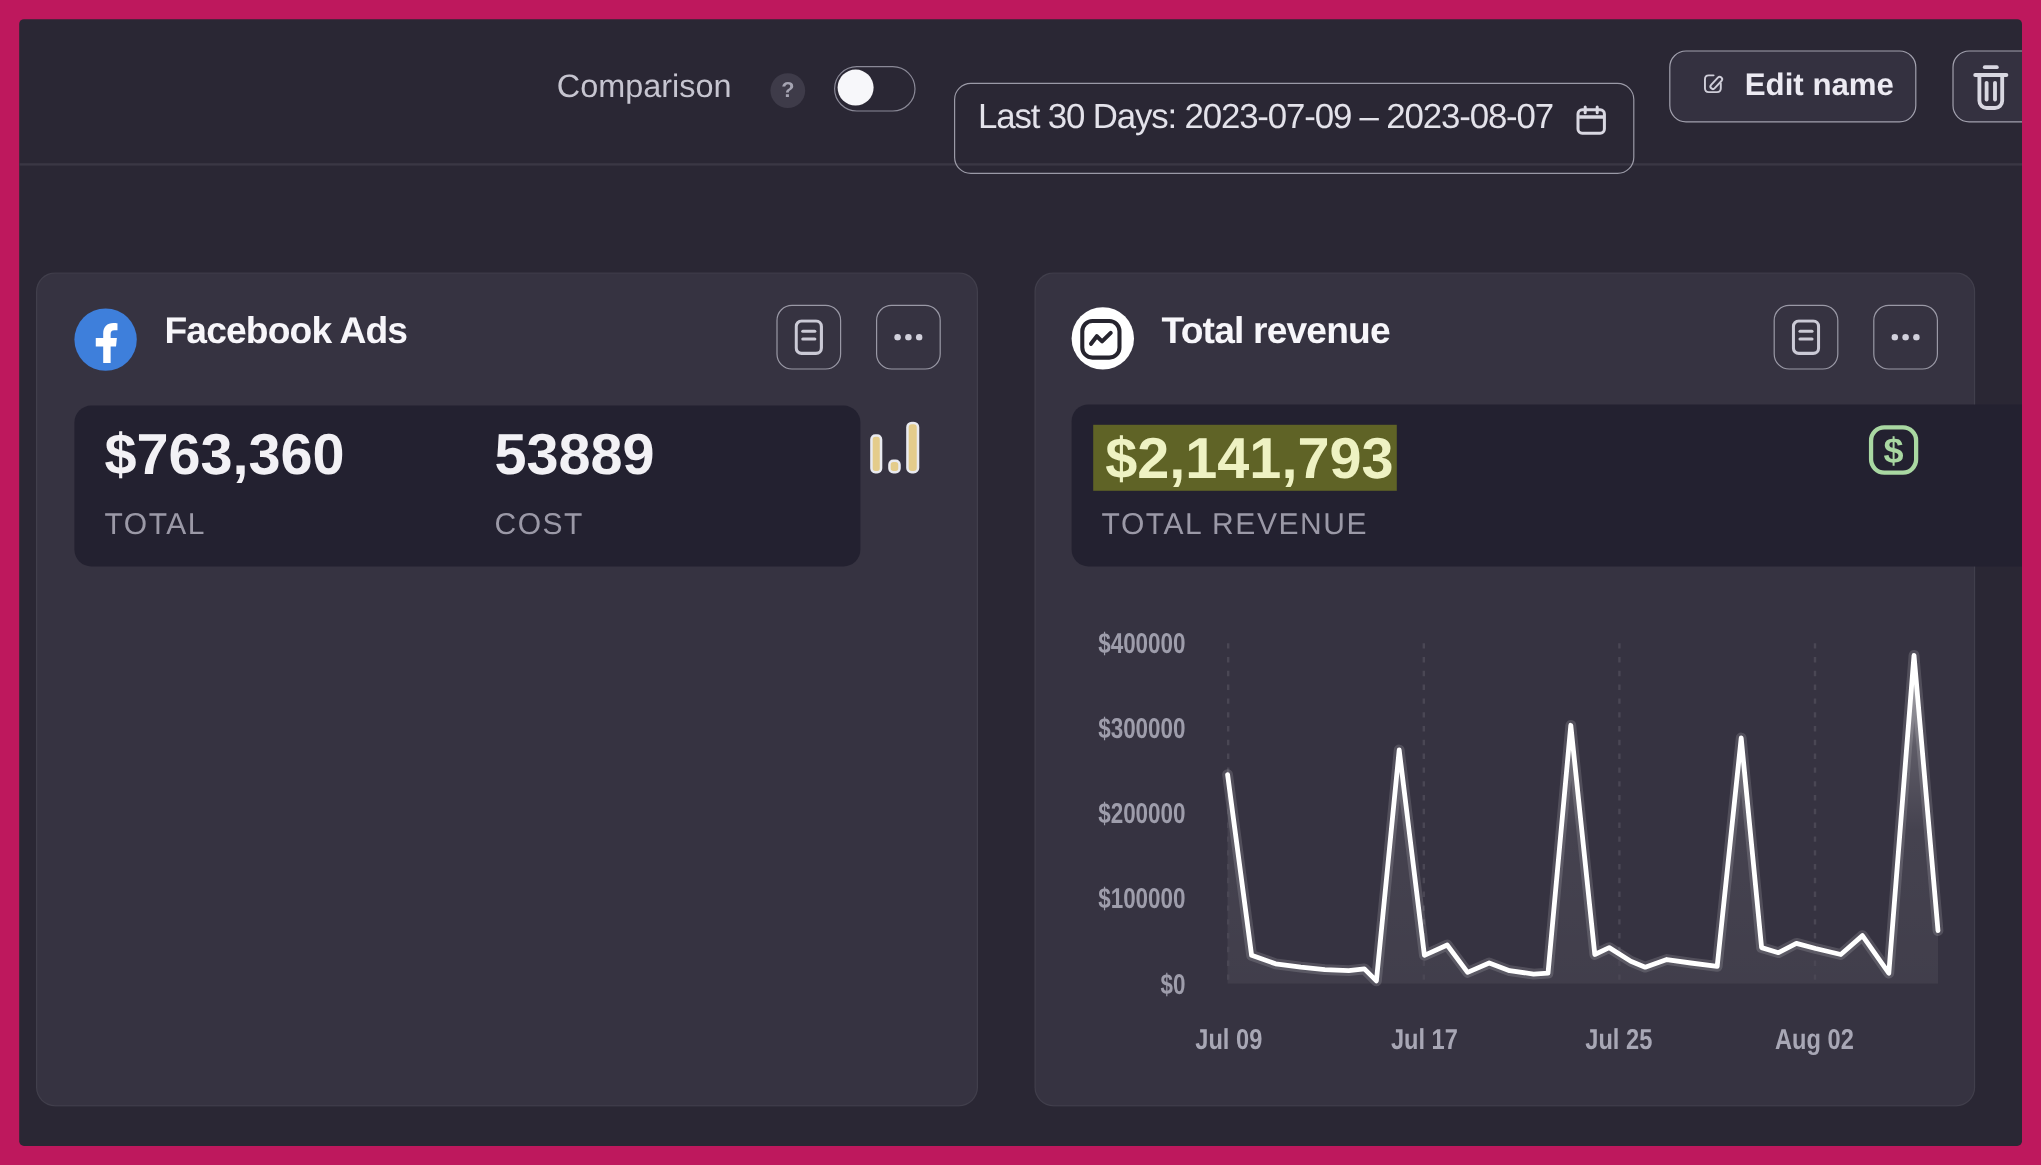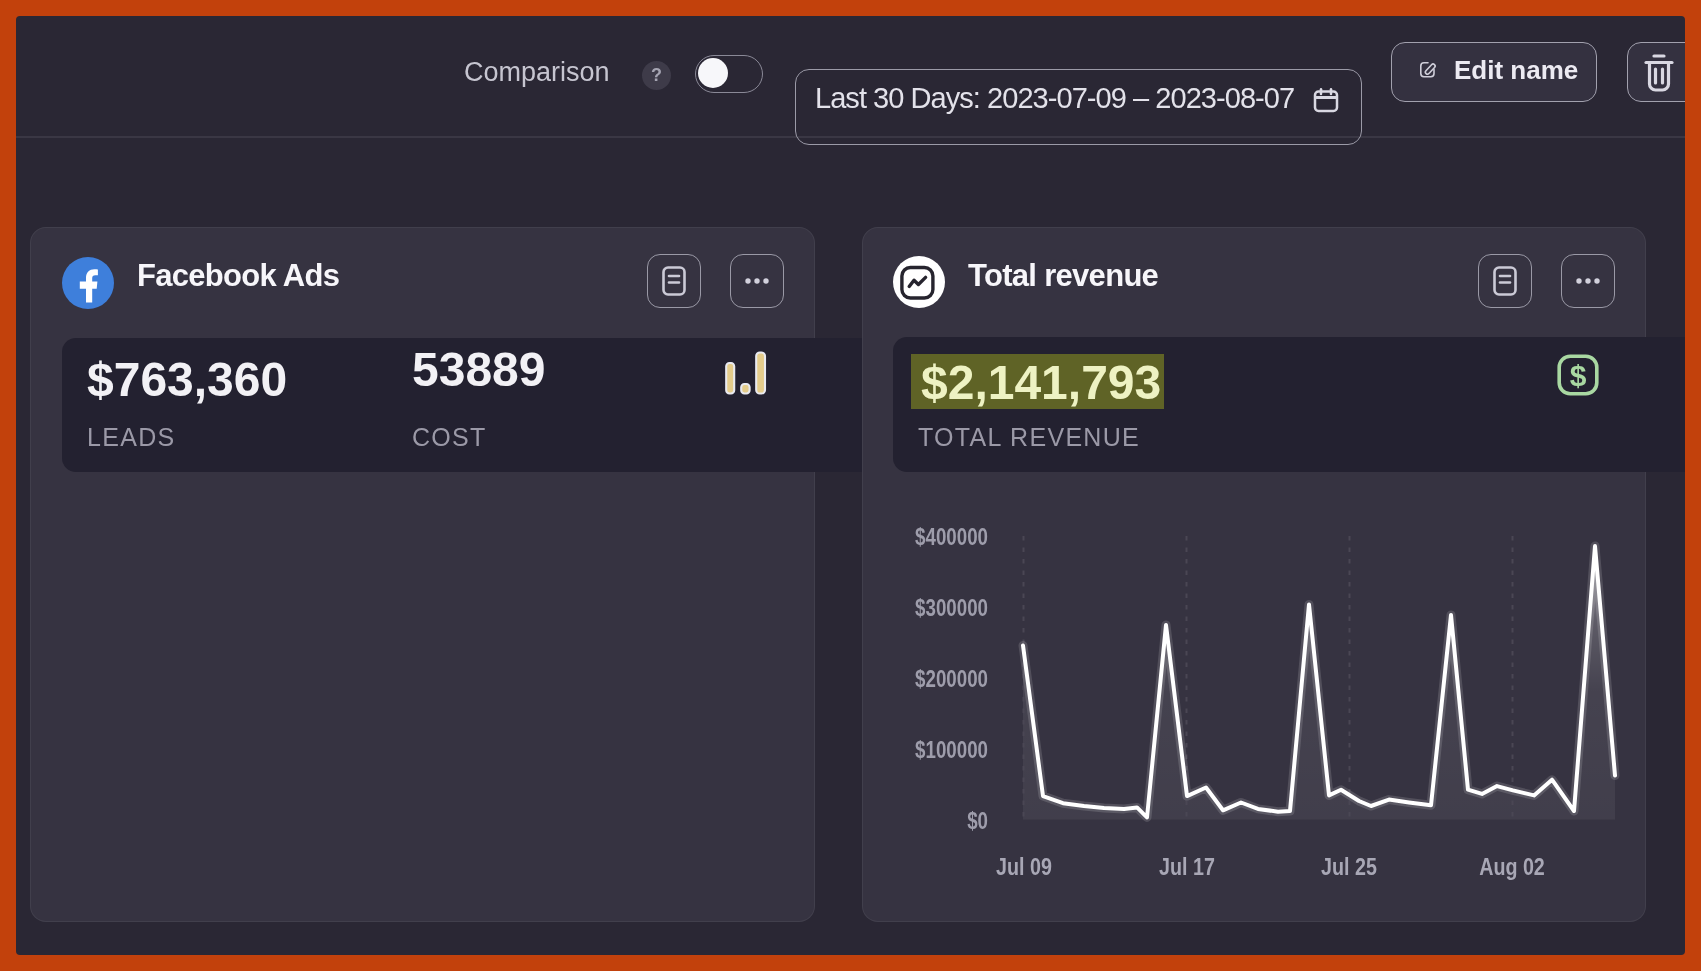--- a/index.html
+++ b/index.html
@@ -1,17 +1,17 @@
 <!DOCTYPE html>
 <html><head>
 <meta charset="utf-8">
 <style>
   * { margin:0; padding:0; box-sizing:border-box; }
   html,body { width:1701px; height:971px; background:#ffffff; font-family:"Liberation Sans", sans-serif; }
-  .frame { position:relative; width:1701px; height:971px; background:#c2410c; overflow:hidden; }
+  .frame { position:relative; width:1701px; height:971px; background:#be185d; overflow:hidden; }
   .app { position:absolute; left:16px; top:16px; width:1669px; height:939px; background:#2a2734; border-radius:4px; overflow:hidden; }
   .abs { position:absolute; }
   .hdrline { position:absolute; left:0; top:120px; width:1669px; height:2px; background:#3a3744; }
 
   .comparison { left:448px; top:41px; font-size:27px; color:#c6c5d0; }
   .qmark { left:626px; top:45px; width:29px; height:29px; border-radius:50%; background:#3e3b49; color:#a5a4b2; font-size:18px; font-weight:700; text-align:center; line-height:29px; }
   .toggle { left:679px; top:39px; width:68px; height:38px; border:1.5px solid #8a8997; border-radius:19px; }
   .knob { position:absolute; left:2px; top:2px; width:30px; height:30px; border-radius:50%; background:#f7f7fa; }
 
   .datebtn { left:779px; top:26px; width:567px; height:76px; border:1.5px solid #9b9aa7; border-radius:14px;margin-top:27px; }
@@ -19,21 +19,21 @@
   .editbtn { left:1375px; top:26px; width:206px; height:60px; border:1.5px solid #a2a1ae; border-radius:14px; background:#343140; }
   .trashbtn { left:1611px; top:26px; width:90px; height:60px; border:1.5px solid #a2a1ae; border-radius:14px; background:#343140; }
 
   .card { position:absolute; top:211px; width:785px; height:695px; background:#363341; border-radius:16px; border:1px solid rgba(255,255,255,0.06); }
   .card1 { left:14px; }
   .card2 { left:846px; width:784px; }
 
   .circ { position:absolute; top:29px; width:52px; height:52px; border-radius:50%; }
   .title { position:absolute; top:30px; font-size:31px; font-weight:700; color:#f7f6fa; letter-spacing:-0.7px; }
   .iconbtn { position:absolute; top:26px; width:54px; height:54px; border:1.5px solid #9a99a6; border-radius:13px; }
-  .panel { position:absolute; left:31px; top:110px; width:830px; height:134px; background:#232130; border-radius:14px; }
+  .panel { position:absolute; left:31px; top:110px; width:655px; height:134px; background:#232130; border-radius:14px; }
   .bignum { position:absolute; font-size:48px; font-weight:700; color:#f2f1f5; }
   .smlab { position:absolute; font-size:25px; color:#9b99a7; letter-spacing:1.3px; }
 
   .hl { position:absolute; left:18px; top:17px; height:55px; background:#5f6326; }
   .hltxt { position:absolute; left:28px; top:18px; font-size:48px; font-weight:700; color:#eef2c3; }
 
   .ylab { position:absolute; width:120px; text-align:right; font-size:24px; font-weight:700; color:#9e9dab; transform:scaleX(0.78); transform-origin:100% 50%; }
   .xlab { position:absolute; width:120px; text-align:center; font-size:24px; font-weight:700; color:#a8a7b5; transform:scaleX(0.82); }
 </style>
 </head>
@@ -90,22 +90,22 @@
     </div>
     <div class="iconbtn" style="left:699px;">
       <svg style="position:absolute; left:14px; top:23px;" width="24" height="6" viewBox="0 0 24 6">
         <circle cx="3" cy="3" r="2.7" fill="#d2d1dc"></circle>
             <circle cx="12" cy="3" r="2.7" fill="#d2d1dc"></circle>
             <circle cx="21" cy="3" r="2.7" fill="#d2d1dc"></circle>
       </svg>
     </div>
     <div class="panel">
       <div class="bignum" style="left:25px; top:14px;">$763,360</div>
-      <div class="smlab" style="left:25px; top:85px;">LEADS</div>
-      <div class="bignum" style="left:350px; top:4px;">53889</div>
+      <div class="smlab" style="left:25px; top:85px;">TOTAL</div>
+      <div class="bignum" style="left:350px; top:14px;">53889</div>
       <div class="smlab" style="left:350px; top:85px;">COST</div>
       <svg style="position:absolute; left:662px; top:13px;" width="43" height="45" viewBox="0 0 43 45">
         <rect x="2.2" y="12" width="8" height="30.5" rx="3.2" fill="#e4cc8b" stroke="#e9eaf0" stroke-width="2.1"></rect>
         <rect x="17.2" y="33" width="8.4" height="9.5" rx="3.2" fill="#e4cc8b" stroke="#e9eaf0" stroke-width="2.1"></rect>
         <rect x="32.2" y="1.5" width="8.8" height="41" rx="3.6" fill="#e4cc8b" stroke="#e9eaf0" stroke-width="2.1"></rect>
       </svg>
     </div>
   </div>
 
   <div class="card card2">

